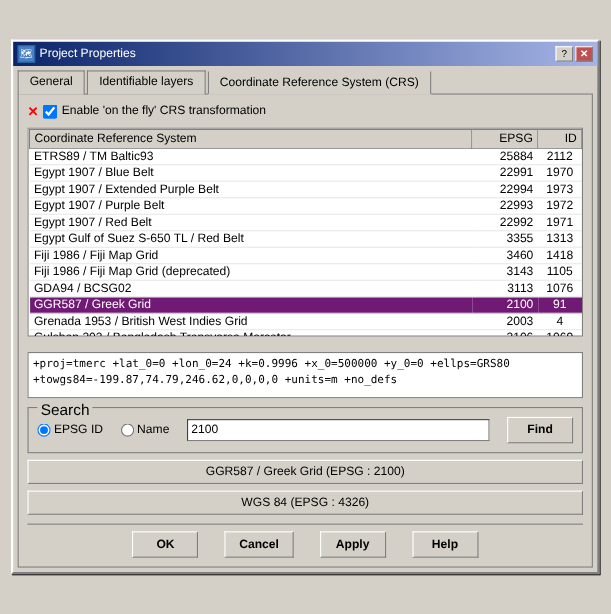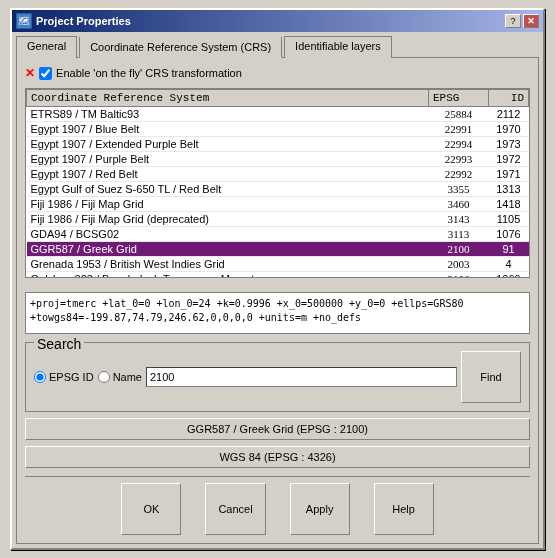--- a/index.html
+++ b/index.html
@@ -41,21 +41,21 @@
       background: #4a7fc1;
       border: 1px solid #2060a0;
       display: flex;
       align-items: center;
       justify-content: center;
       font-size: 9px;
       color: white;
     }
     .title-text {
       font-size: 11px;
-      font-weight: bold;
+      font-weight: normal;
       color: white;
     }
     .title-buttons {
       display: flex;
       gap: 2px;
     }
     .title-btn {
       width: 16px;
       height: 14px;
       background: #d4d0c8;
@@ -135,30 +135,29 @@
     }
     .crs-table th {
       border: 1px solid #808080;
       padding: 2px 4px;
       text-align: left;
       font-weight: normal;
       font-size: 11px;
       position: sticky;
       top: 0;
       background: #d4d0c8;
-      font-family: Liberation Mono, monospace;
-    }
-    .crs-table th.epsg-col { width: 60px; text-align: left; }
+    }
+    .crs-table th.epsg-col { width: 60px; text-align: right; }
     .crs-table th.id-col { width: 40px; text-align: right; }
     .crs-table td {
       padding: 1px 4px;
       border-bottom: 1px solid #e8e8e8;
       font-size: 11px;
     }
-    .crs-table td.epsg-val { text-align: center; font-family: Liberation Serif, serif; }
+    .crs-table td.epsg-val { text-align: right; }
     .crs-table td.id-val { text-align: center; }
     .crs-table tr.selected td {
       background: #701a75;
       color: white;
     }
     .proj-text-area {
       border: 1px solid #808080;
       background: white;
       padding: 4px;
       font-family: monospace;
@@ -177,21 +176,21 @@
       position: absolute;
       top: -7px;
       left: 8px;
       background: #d4d0c8;
       padding: 0 3px;
       font-size: 14px;
     }
     .search-row {
       display: flex;
       align-items: center;
-      gap: 4px;
+      gap: 16px;
       margin-top: 2px;
     }
     .radio-label {
       display: flex;
       align-items: center;
       gap: 3px;
       cursor: pointer;
     }
     input[type="radio"] { width: 12px; height: 12px; }
     .search-input {
@@ -202,25 +201,26 @@
       border-left-color: #404040;
       padding: 0 3px;
       font-size: 11px;
       background: white;
     }
     .win-btn {
       background: #d4d0c8;
       border: 1px solid #808080;
       border-top-color: #ffffff;
       border-left-color: #ffffff;
-      padding: 19px 12px;
+      padding: 5px 12px;
       font-size: 11px;
       cursor: pointer;
       min-width: 60px;
       text-align: center;
+      font-weight: bold;
     }
     .wide-btn {
       width: 100%;
       text-align: center;
       background: #d4d0c8;
       border: 1px solid #808080;
       border-top-color: #ffffff;
       border-left-color: #ffffff;
       padding: 4px;
       cursor: pointer;
@@ -255,25 +255,25 @@
       <div class="title-btn">?</div>
       <div class="title-btn close-btn">✕</div>
     </div>
   </div>
 
   <div class="window-body">
     <div class="tabs">
       <div class="tab">
         <span>General</span>
       </div>
+      <div class="tab">
+        <span>Identifiable layers</span>
+      </div>
       <div class="tab active">
         <span>Coordinate Reference System (CRS)</span>
-      </div>
-      <div class="tab">
-        <span>Identifiable layers</span>
       </div>
     </div>
 
     <div class="tab-content">
       <div class="checkbox-row">
         <span class="x-mark">✕</span>
         <input type="checkbox" checked="" style="">
         <label>Enable 'on the fly' CRS transformation</label>
       </div>
 

